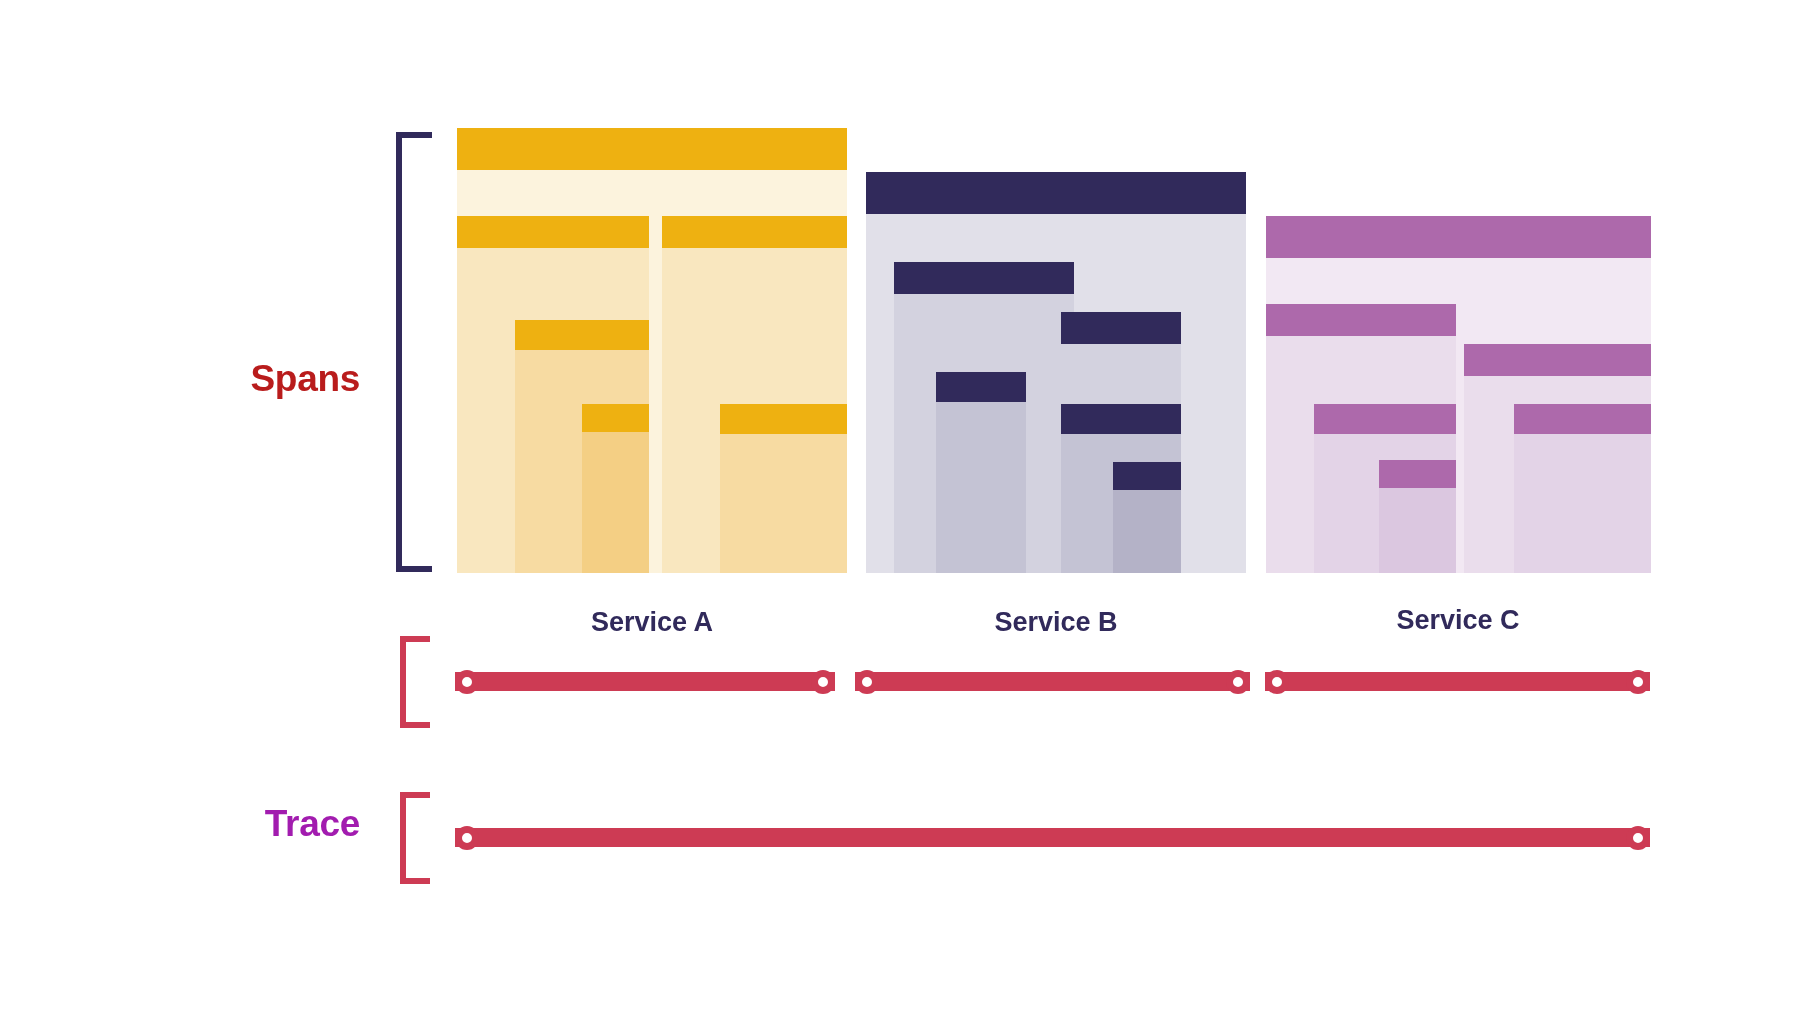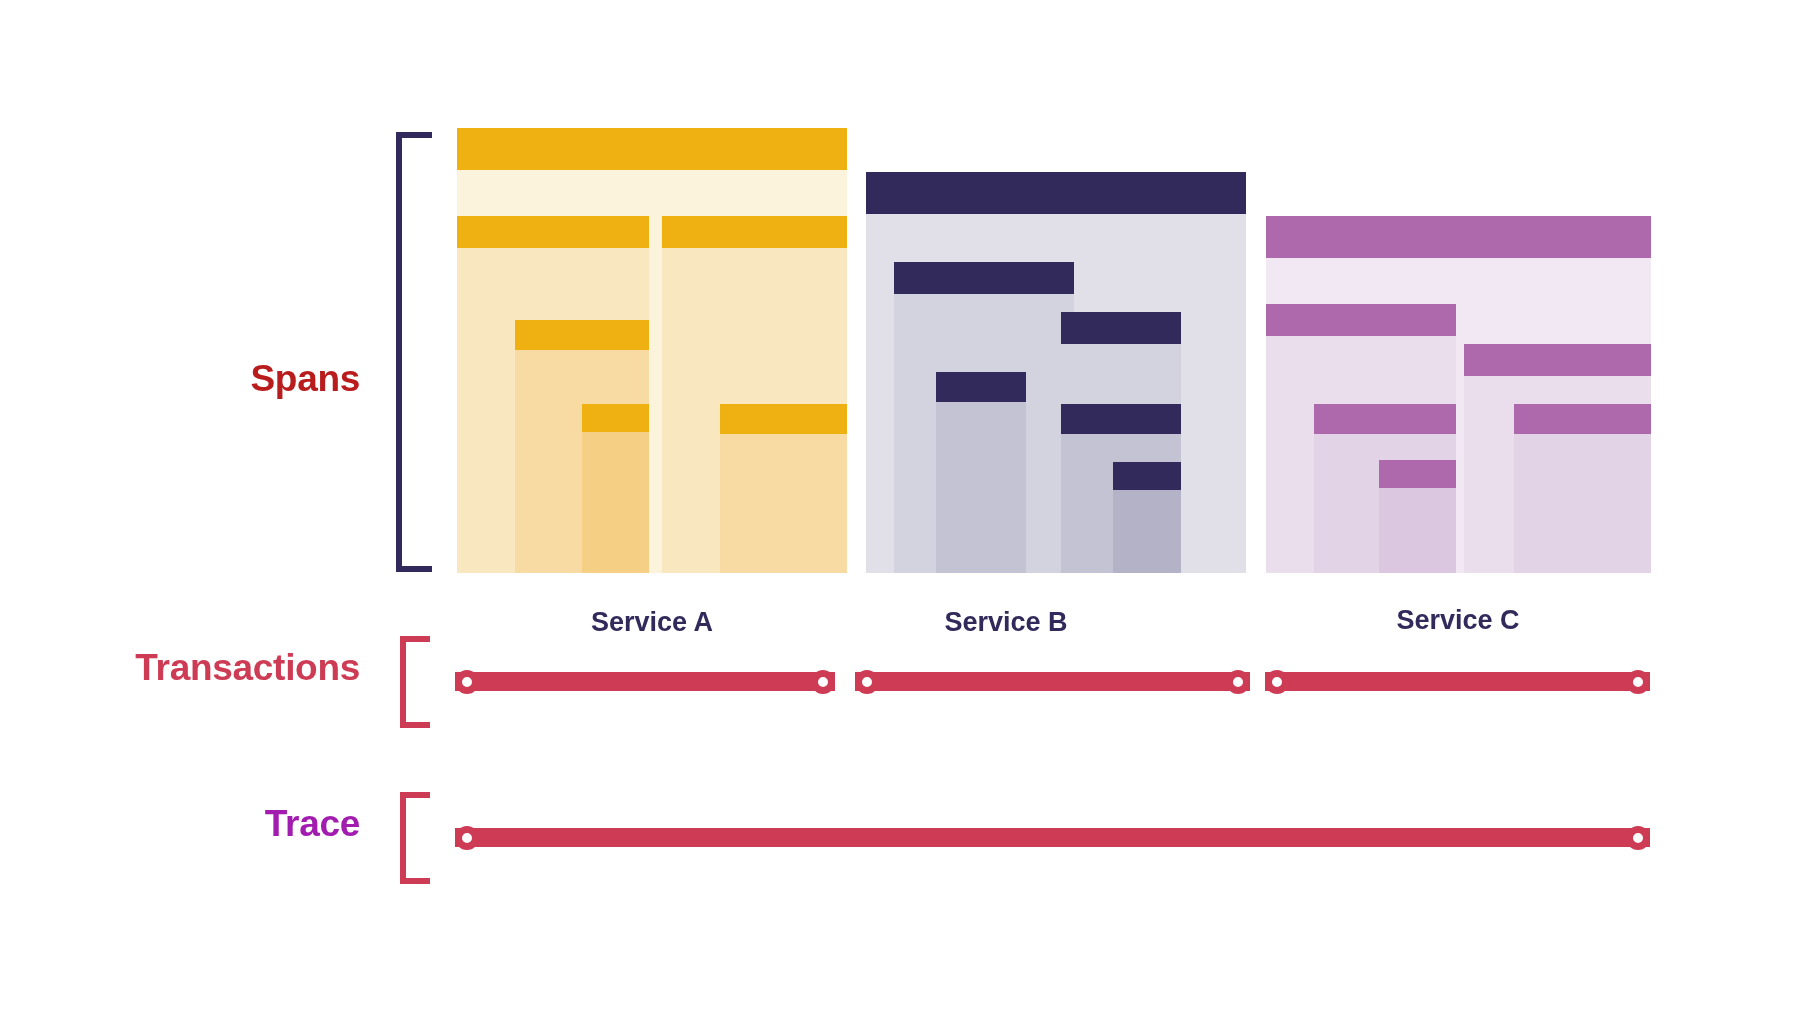--- a/index.html
+++ b/index.html
@@ -68,21 +68,20 @@
     background:#ffffff;
     top:-2px;
   }
 </style>
 </head>
 <body>
 
 <div id="stage">
 
   <div class="row-label" id="spans-label">Spans</div>
-  <div class="row-label" id="transactions-label">Transactions</div>
   <div class="row-label" id="trace-label">Trace</div>
 
   <div class="bracket dark" id="spans-bracket"></div>
   <div class="bracket red" id="transactions-bracket"></div>
   <div class="bracket red" id="trace-bracket"></div>
 
   <div id="spans-area">
       <div class="service-col" style="left: 457px; top: 0px; width: 400px; height: 573px;">
         <div class="span" style="left: 0px; width: 390px; top: 128px; height: 445px;">
           <div class="body" style="top: 42px; background: rgb(252, 243, 221);"></div>
@@ -157,21 +156,21 @@
           <div class="head" style="height: 30px; background: rgb(173, 105, 171);"></div>
         </div>
         <div class="span" style="left: 113px; width: 77px; top: 460px; height: 113px;">
           <div class="body" style="top: 28px; background: rgb(219, 199, 224);"></div>
           <div class="head" style="height: 28px; background: rgb(173, 105, 171);"></div>
         </div>
       </div>
     </div>
 
   <div class="service-label" id="label-service-a" style="left: 542px; top: 607px; width: 220px;">Service A</div>
-  <div class="service-label" id="label-service-b" style="left: 896px; top: 607px; width: 220px;">Service B</div>
+  <div class="service-label" id="label-service-b" style="left: 946px; top: 607px; width: 220px;">Service B</div>
   <div class="service-label" id="label-service-c" style="left: 1348px; top: 605px; width: 220px;">Service C</div>
 
   <div class="timeline" id="transactions-row" style="left: 0px; top: 672px; width: 1800px;">
       <div class="tl-line" style="left: 455px; width: 380px;"></div>
       <div class="tl-dot" style="left: 455px;"></div>
       <div class="tl-dot" style="left: 811px;"></div>
       <div class="tl-line" style="left: 855px; width: 395px;"></div>
       <div class="tl-dot" style="left: 855px;"></div>
       <div class="tl-dot" style="left: 1226px;"></div>
       <div class="tl-line" style="left: 1265px; width: 385px;"></div>

